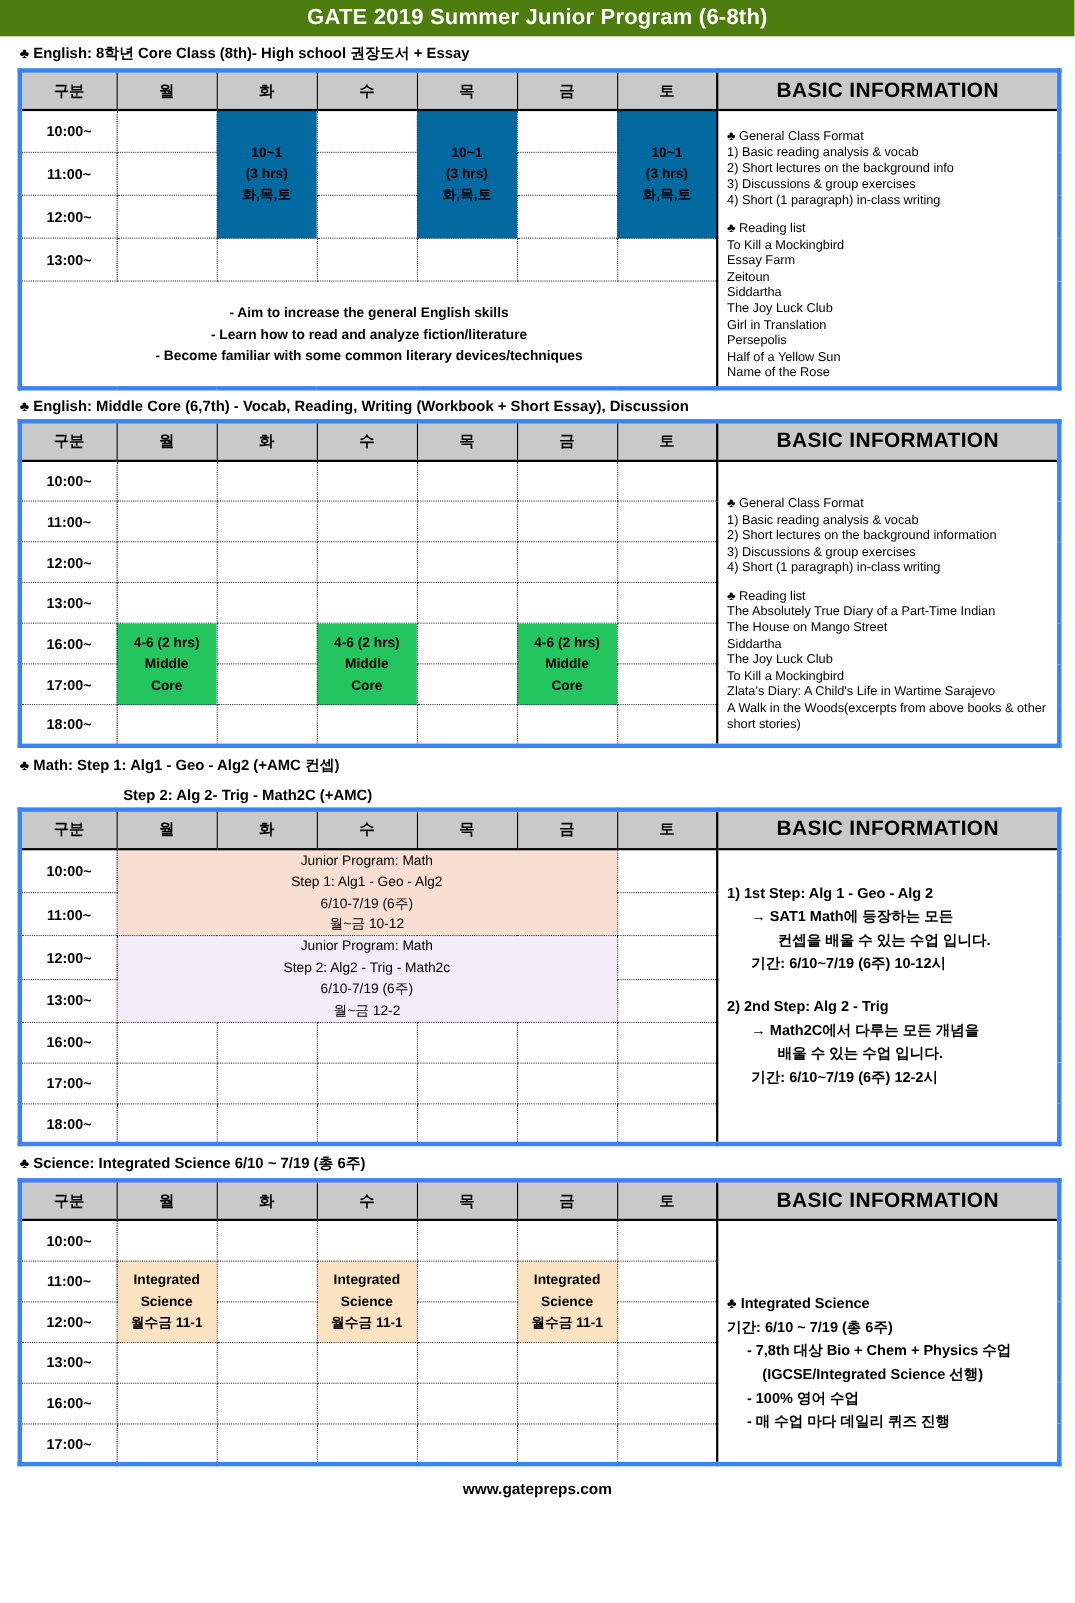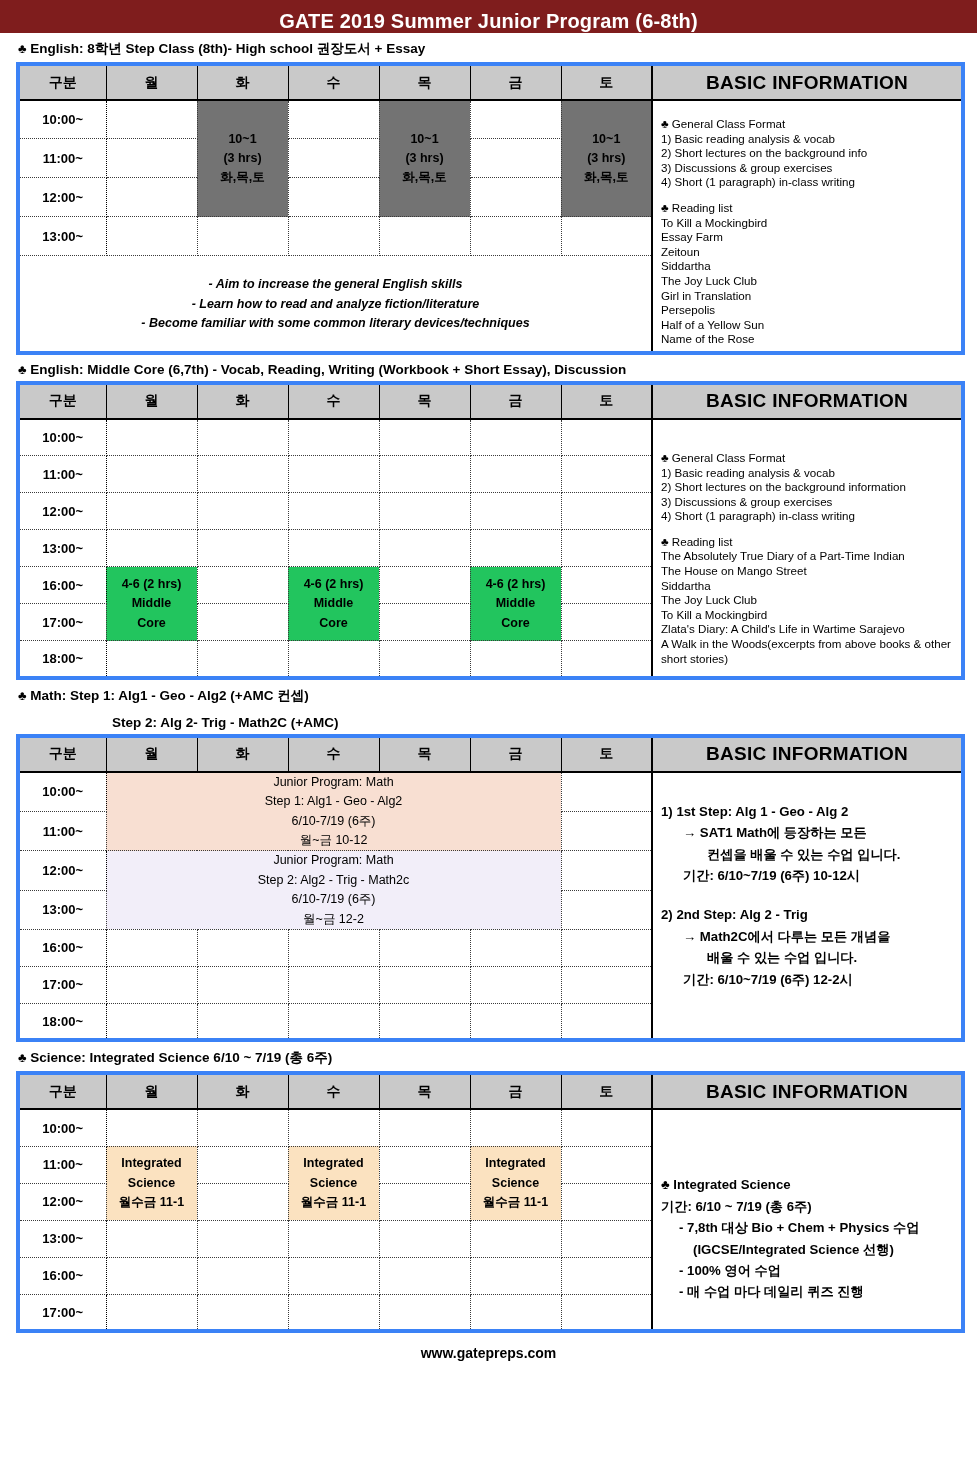--- a/index.html
+++ b/index.html
@@ -11,24 +11,24 @@
     width: 977px;
     height: 1457px;
     font-family: "Liberation Sans", sans-serif;
     color: #000000;
     overflow: hidden;
   }
 
   
   .title-bar {
     height: 33px;
-    background: #7f1d1d;
+    background: #4d7c0f;
     color: #ffffff;
     display: flex;
-    align-items: flex-end;
+    align-items: center;
     justify-content: center;
     font-size: 20px;
     font-weight: bold;
     letter-spacing: 0.2px;
   }
 
   
   .section { padding: 0 16px; }
 
   .section-heading {
@@ -96,38 +96,37 @@
     font-size: 11.6px;
   }
   table.sched td.last-day { border-right: 2px solid #000; }
 
   td.span-block {
     border: 1px solid #000;
     font-weight: bold;
     line-height: 1.55;
     font-size: 12.5px;
   }
-  td.span-yellow { background: #737373; }
+  td.span-yellow { background: #0369a1; }
   td.span-blue   { background: #22c55e; }
   td.span-orange { background: #FBE2C0; }
   td.span-peach  { background: #F8DFD2; font-weight: normal; }
   td.span-lav    { background: #F2EEF9; font-weight: normal; }
 
   td.aims {
     border-left: 2px solid #000;
     border-right: none;
     border-top: 1px dotted #3a3a3a;
     border-bottom: 2px solid #000;
     font-weight: bold;
     font-size: 13.5px;
     line-height: 1.58;
     padding: 12px 0 18px 0;
     text-align: center;
     vertical-align: top;
-    font-style: italic;
   }
 
   td.bottom-edge { border-bottom: 2px solid #000; }
 
   
   .info-blank { height: 10px; }
   .info-line { white-space: nowrap; }
   .info-wrap { white-space: normal; }
   .info-gap { height: 11px; }
 
@@ -151,21 +150,21 @@
 </head>
 <body>
 
 <div class="title-bar">
   <span>GATE 2019 Summer Junior Program (6-8th)</span>
 </div>
 
 <div class="section">
   <div class="section-heading">
     <span class="club">♣</span>
-    <span>English: 8학년 Step Class (8th)- High school 권장도서 + Essay</span>
+    <span>English: 8학년 Core Class (8th)- High school 권장도서 + Essay</span>
   </div>
 
   <table class="sched">
     <colgroup>
       <col class="c-time">
         <col class="c-day">
         <col class="c-day">
         <col class="c-day">
       <col class="c-day">
         <col class="c-day">

